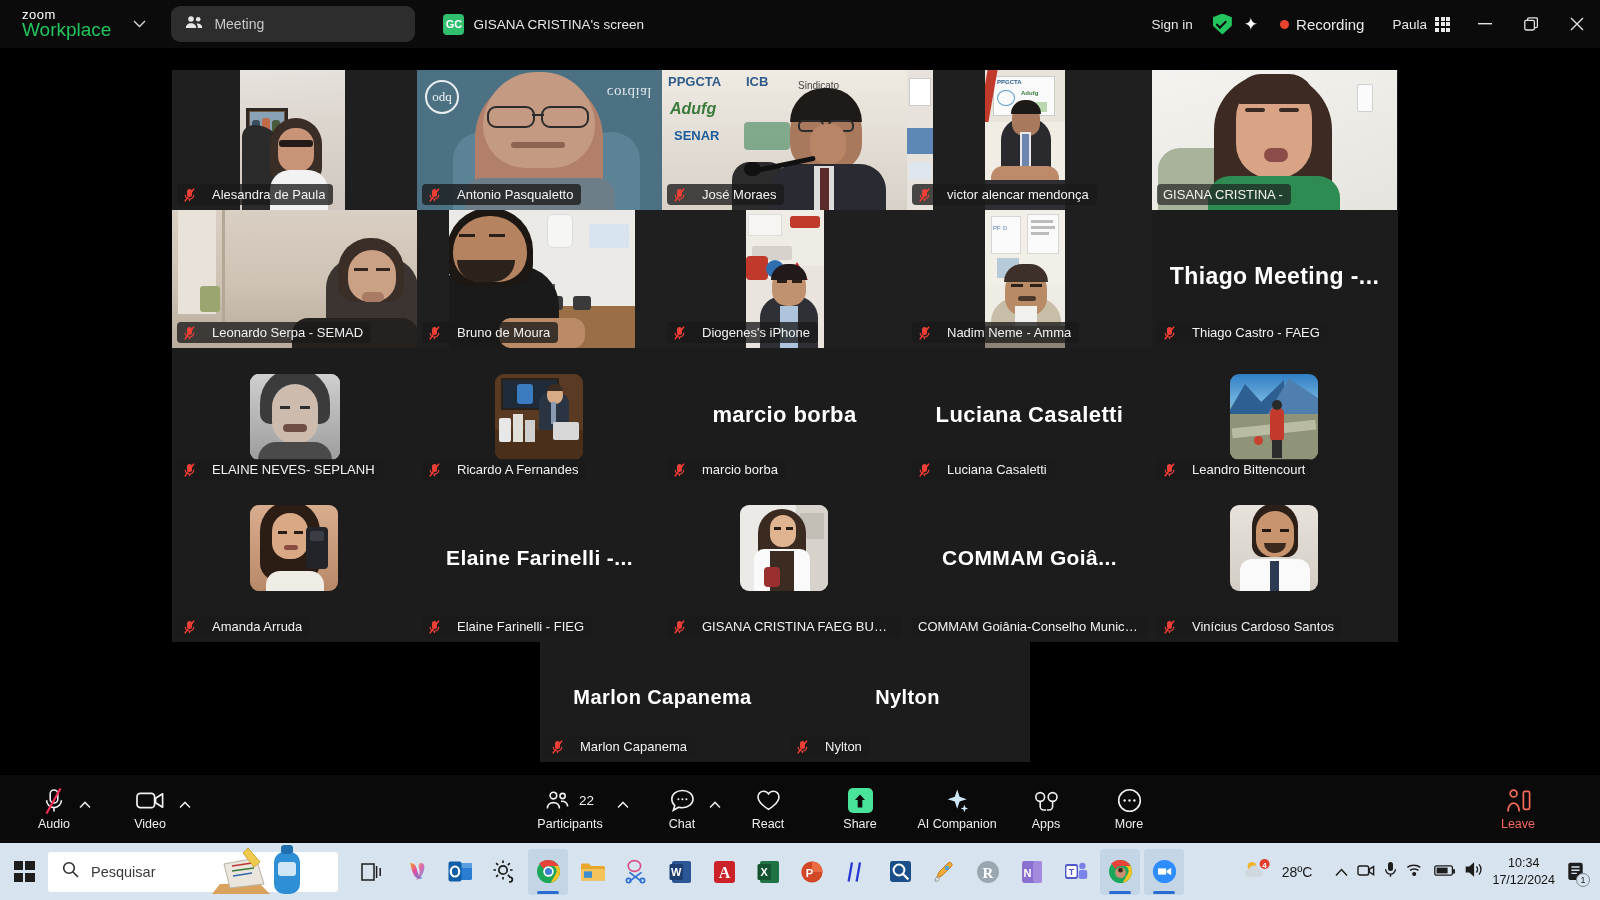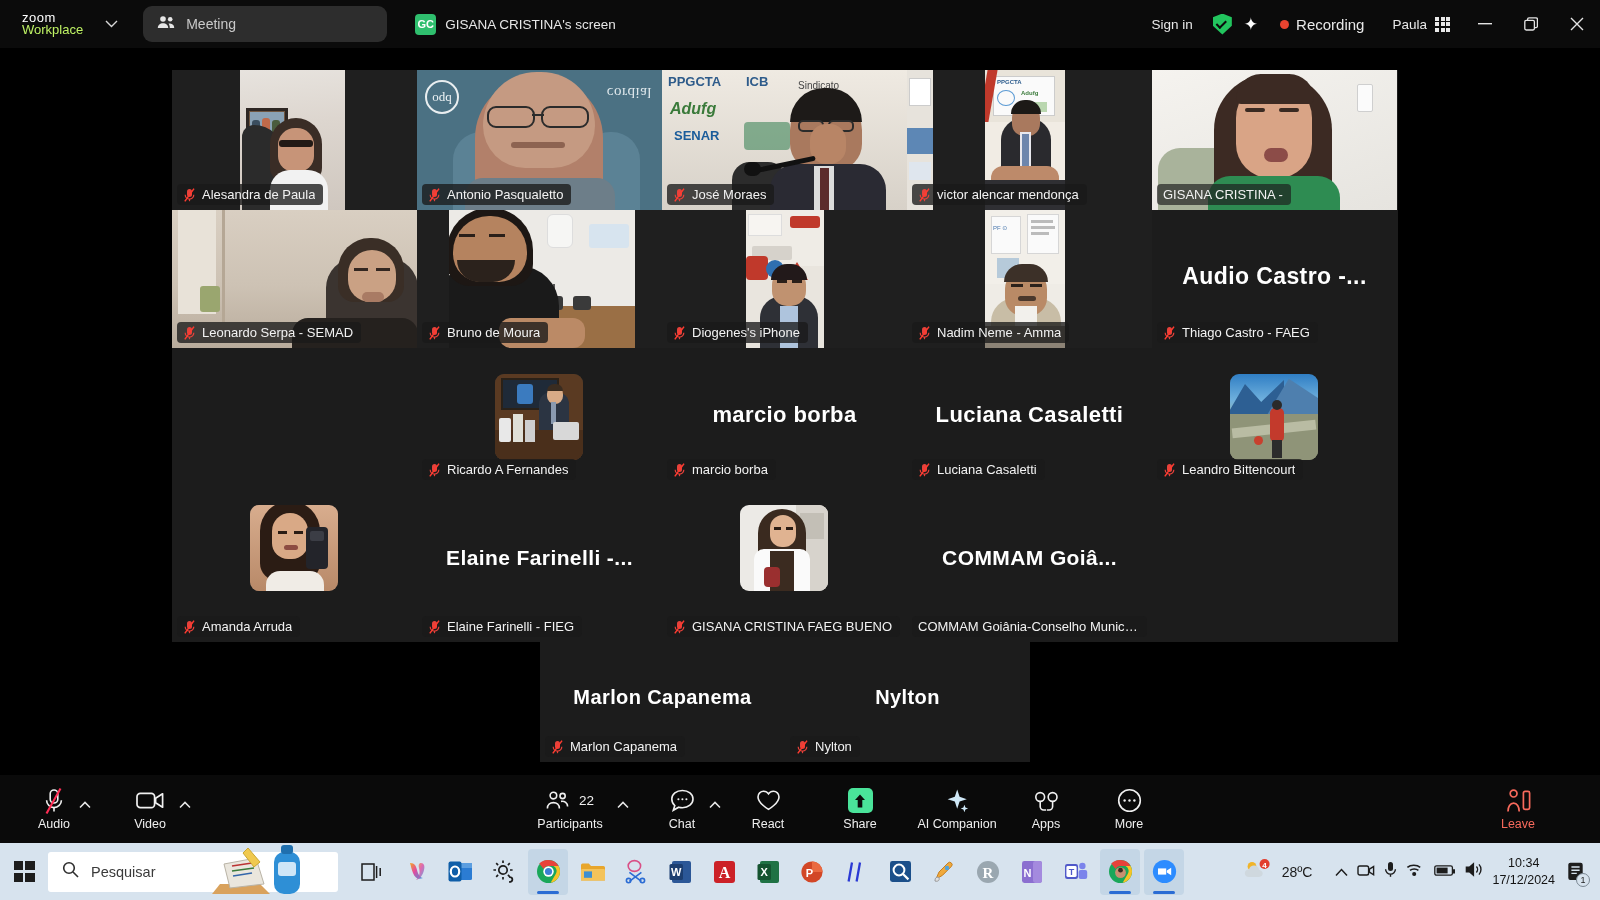--- a/index.html
+++ b/index.html
@@ -11,21 +11,21 @@
   }
   #app { position: relative; width: 1600px; height: 900px; background: #000; }
 
   
   .titlebar {
     position: absolute; top: 0; left: 0; width: 1600px; height: 48px;
     background: #0b0b0b; display: flex; align-items: center;
   }
   .zoom-logo { margin-left: 22px; line-height: 1.05; user-select: none; }
   .zoom-logo .l1 { font-size: 13px; color: #fff; letter-spacing: .5px; font-weight: 400; }
-  .zoom-logo .l2 { font-size: 13px; color: #bef264; font-weight: 400; margin-top: -2px; }
+  .zoom-logo .l2 { font-size: 19px; color: #22c55e; font-weight: 400; margin-top: -2px; }
   .tb-chevron {
     margin-left: 18px; color: #d8d8d8; font-size: 13px; width: 20px; height: 20px;
     display: flex; align-items: center; justify-content: center;
   }
   .meeting-pill {
     margin-left: 22px; height: 36px; min-width: 244px; background: #2d2d2d;
     border-radius: 9px; display: flex; align-items: center; padding: 0 14px; gap: 11px;
   }
   .meeting-pill .lbl { color: #c9c9c9; font-size: 14px; }
   .screen-share-item { margin-left: 28px; display: flex; align-items: center; gap: 9px; }
@@ -66,21 +66,21 @@
   
   .stage { position: absolute; top: 48px; left: 0; width: 1600px; height: 727px; background: #000; }
   .gridwrap { position: absolute; left: 172px; top: 22px; width: 1226px; height: 572px; background: #1c1c1c; }
   .tile { position: absolute; overflow: hidden; background: #1f1f1f; }
   .tile .media { position: absolute; inset: 0; overflow: hidden; }
   .tile .vidbox { position: absolute; top: 0; bottom: 0; overflow: hidden; }
 
   .namebar {
     position: absolute; left: 5px; bottom: 5px; height: 21px;
     background: rgba(26,26,26,0.78); border-radius: 4px;
-    display: flex; align-items: center; gap: 6px; padding: 0 8px 0 6px;
+    display: flex; align-items: center; gap: 16px; padding: 0 8px 0 6px;
     max-width: calc(100% - 10px);
     margin-top: 12px;
   }
   .namebar .nm {
     color: #f2f2f2; font-size: 13px; white-space: nowrap;
     overflow: hidden; text-overflow: ellipsis;
   }
   .mute-ico { width: 13px; height: 14px; flex: 0 0 auto; }
 
   .avatar { position: absolute; border-radius: 9px; overflow: hidden; background: #333; }
@@ -486,34 +486,56 @@
                 <path d="M2.2 6.8a4.3 4.3 0 0 0 8.6 0" stroke="#e8413a" stroke-width="1.2" fill="none"></path>
                 <path d="M6.5 11v2.2" stroke="#e8413a" stroke-width="1.2"></path>
                 <path d="M11 0.6L1.8 13.4" stroke="#ff3b30" stroke-width="1.5"></path>
               </svg>
           </span>
           <span class="nm">Nadim Neme - Amma</span>
         </div>
       </div>
 
       <div class="tile" style="left:980px;top:140px;width:245px;height:138px;background:#1c1c1c;">
-        <div class="initials" style="font-size:23px;">Audio Castro -...</div>
+        <div class="initials" style="font-size:23px;">Thiago Meeting -...</div>
         <div class="namebar">
           <span class="mute-ico">
             <svg viewBox="0 0 13 14" width="13" height="14">
                 <rect x="4" y="1" width="5" height="8" rx="2.5" fill="#e8413a"></rect>
                 <path d="M2.2 6.8a4.3 4.3 0 0 0 8.6 0" stroke="#e8413a" stroke-width="1.2" fill="none"></path>
                 <path d="M6.5 11v2.2" stroke="#e8413a" stroke-width="1.2"></path>
                 <path d="M11 0.6L1.8 13.4" stroke="#ff3b30" stroke-width="1.5"></path>
               </svg>
           </span>
           <span class="nm">Thiago Castro - FAEG</span>
         </div>
       </div>
 
+      <div class="tile" style="left:0px;top:278px;width:245px;height:137px;background:#1c1c1c;">
+        <div class="avatar" style="left:78px;top:26px;width:90px;height:86px;background:#d9d9d9;">
+          <div style="position:absolute;inset:0;background:linear-gradient(180deg,#cfcfcf,#9d9d9d);"></div>
+          <div style="position:absolute;left:10px;top:-6px;width:70px;height:56px;background:#3b3b3b;border-radius:35px 35px 10px 10px;"></div>
+          <div style="position:absolute;left:22px;top:10px;width:46px;height:60px;background:#cdbcae;border-radius:23px 23px 22px 22px;"></div>
+          <div style="position:absolute;left:30px;top:32px;width:10px;height:3px;background:#2f2f2f;"></div>
+          <div style="position:absolute;left:50px;top:32px;width:10px;height:3px;background:#2f2f2f;"></div>
+          <div style="position:absolute;left:33px;top:50px;width:24px;height:8px;background:#6e4f47;border-radius:5px;"></div>
+          <div style="position:absolute;left:8px;top:68px;width:74px;height:22px;background:#4a4a4a;border-radius:18px 18px 0 0;"></div>
+        </div>
+        <div class="namebar">
+          <span class="mute-ico">
+            <svg viewBox="0 0 13 14" width="13" height="14">
+                <rect x="4" y="1" width="5" height="8" rx="2.5" fill="#e8413a"></rect>
+                <path d="M2.2 6.8a4.3 4.3 0 0 0 8.6 0" stroke="#e8413a" stroke-width="1.2" fill="none"></path>
+                <path d="M6.5 11v2.2" stroke="#e8413a" stroke-width="1.2"></path>
+                <path d="M11 0.6L1.8 13.4" stroke="#ff3b30" stroke-width="1.5"></path>
+              </svg>
+          </span>
+          <span class="nm">ELAINE NEVES- SEPLANH</span>
+        </div>
+      </div>
 
       <div class="tile" style="left:245px;top:278px;width:245px;height:137px;background:#1c1c1c;">
         <div class="avatar" style="left:78px;top:26px;width:88px;height:86px;">
           <div style="position:absolute;inset:0;background:#5a3a22;"></div>
           <div style="position:absolute;left:6px;top:4px;width:58px;height:32px;background:#1f2a38;border:2px solid #2a2118;"></div>
           <div style="position:absolute;left:22px;top:10px;width:16px;height:20px;background:#3b7bbf;border-radius:3px;"></div>
           <div style="position:absolute;left:44px;top:18px;width:30px;height:46px;background:#2b3442;border-radius:12px 12px 0 0;"></div>
           <div style="position:absolute;left:52px;top:12px;width:16px;height:18px;background:#d8ab87;border-radius:8px;"></div>
           <div style="position:absolute;left:52px;top:10px;width:16px;height:7px;background:#3a2c20;border-radius:8px 8px 0 0;"></div>
           <div style="position:absolute;left:56px;top:28px;width:5px;height:22px;background:#8a9ab0;"></div>
@@ -657,20 +679,43 @@
         </div>
       </div>
 
       <div class="tile" style="left:735px;top:415px;width:245px;height:157px;background:#1c1c1c;">
         <div class="initials" style="font-size:21px;transform:translateY(-76%);">COMMAM Goiâ...</div>
         <div class="namebar">
           <span class="nm">COMMAM Goiânia-Conselho Municipal ...</span>
         </div>
       </div>
 
+      <div class="tile" style="left:980px;top:415px;width:245px;height:157px;background:#1c1c1c;">
+        <div class="avatar" style="left:78px;top:20px;width:88px;height:86px;">
+          <div style="position:absolute;inset:0;background:linear-gradient(180deg,#e7e3dc,#d2cec6);"></div>
+          <div style="position:absolute;left:22px;top:-2px;width:46px;height:54px;background:#2b1f18;border-radius:24px 24px 12px 12px;"></div>
+          <div style="position:absolute;left:26px;top:6px;width:38px;height:46px;background:#c7946d;border-radius:19px 19px 17px 17px;"></div>
+          <div style="position:absolute;left:32px;top:24px;width:9px;height:3px;background:#241a13;"></div>
+          <div style="position:absolute;left:50px;top:24px;width:9px;height:3px;background:#241a13;"></div>
+          <div style="position:absolute;left:34px;top:38px;width:22px;height:10px;background:#3c2a1e;border-radius:0 0 11px 11px;"></div>
+          <div style="position:absolute;left:10px;top:54px;width:70px;height:32px;background:#fafafa;border-radius:12px 12px 0 0;"></div>
+          <div style="position:absolute;left:40px;top:56px;width:9px;height:30px;background:#2c3a52;"></div>
+        </div>
+        <div class="namebar">
+          <span class="mute-ico">
+            <svg viewBox="0 0 13 14" width="13" height="14">
+                <rect x="4" y="1" width="5" height="8" rx="2.5" fill="#e8413a"></rect>
+                <path d="M2.2 6.8a4.3 4.3 0 0 0 8.6 0" stroke="#e8413a" stroke-width="1.2" fill="none"></path>
+                <path d="M6.5 11v2.2" stroke="#e8413a" stroke-width="1.2"></path>
+                <path d="M11 0.6L1.8 13.4" stroke="#ff3b30" stroke-width="1.5"></path>
+              </svg>
+          </span>
+          <span class="nm">Vinícius Cardoso Santos</span>
+        </div>
+      </div>
     </div>
 
     <div style="position:absolute;left:540px;top:594px;width:490px;height:120px;background:#1c1c1c;">
       <div class="tile" style="left:0px;top:0px;width:245px;height:120px;background:#1c1c1c;">
         <div class="initials" style="font-size:20px;transform:translateY(-70%);">Marlon Capanema</div>
         <div class="namebar">
           <span class="mute-ico">
             <svg viewBox="0 0 13 14" width="13" height="14">
                 <rect x="4" y="1" width="5" height="8" rx="2.5" fill="#e8413a"></rect>
                 <path d="M2.2 6.8a4.3 4.3 0 0 0 8.6 0" stroke="#e8413a" stroke-width="1.2" fill="none"></path>

